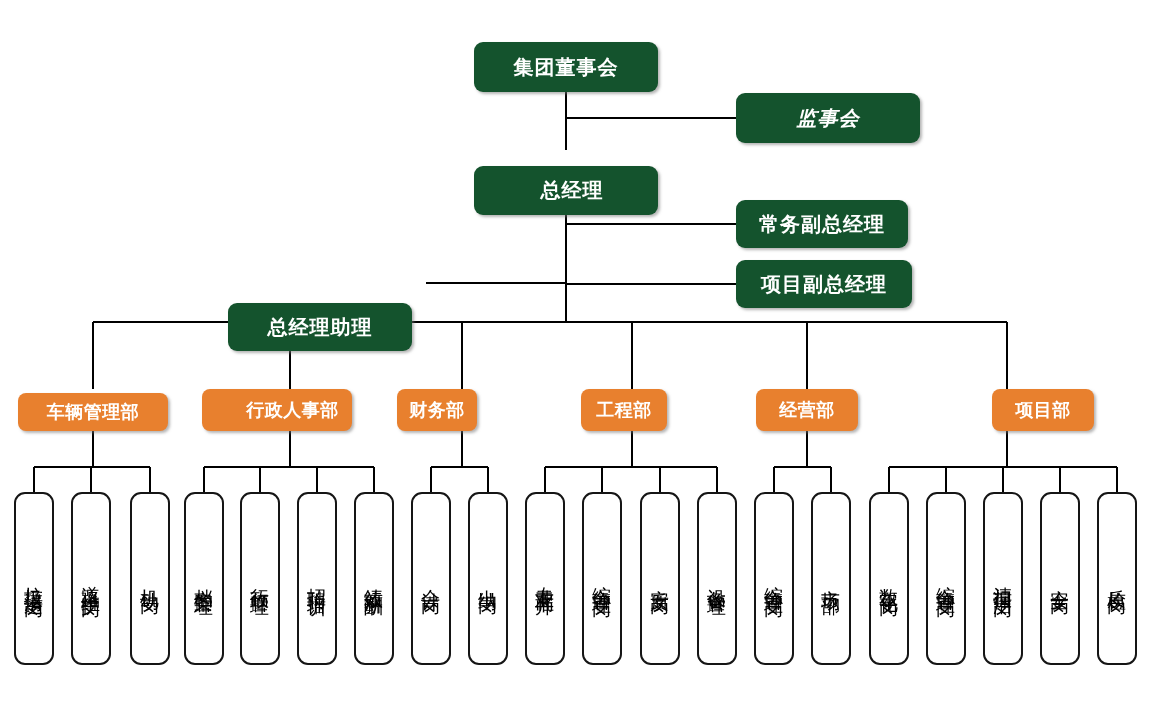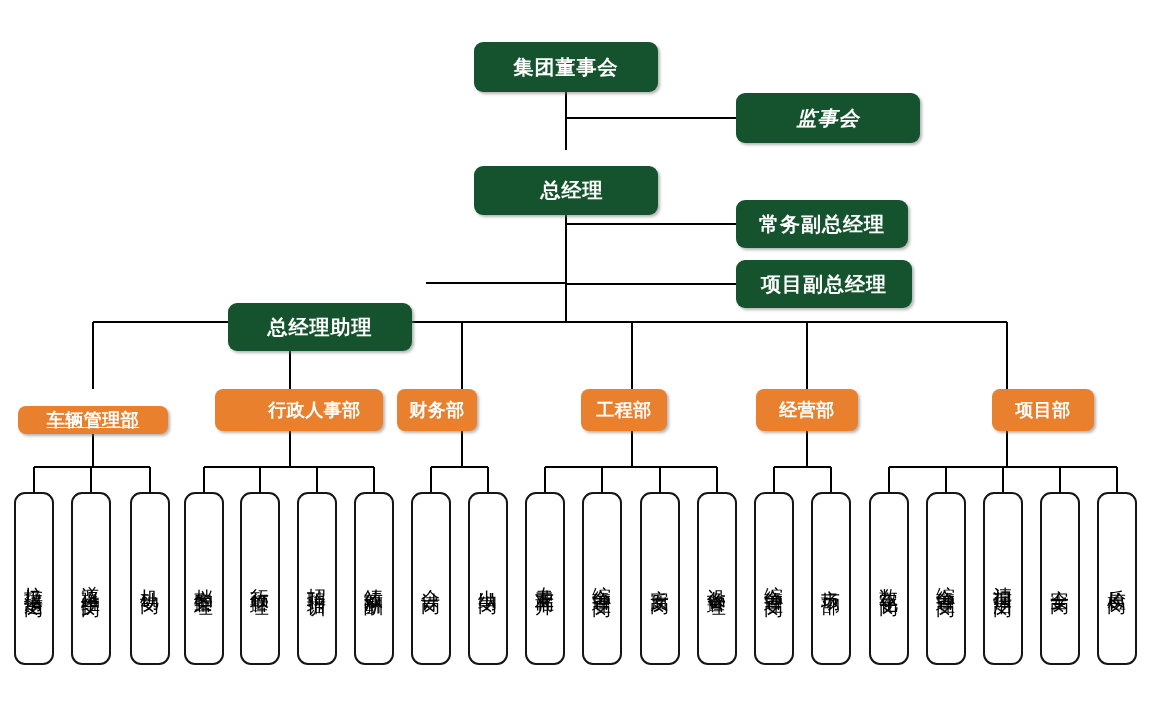--- a/index.html
+++ b/index.html
@@ -139,33 +139,33 @@
       </div>
       <div class="node node-blue" style="left: 736px; top: 200px; width: 172px; height: 48px;">
         <span>常务副总经理</span>
       </div>
       <div class="node node-blue" style="left: 228px; top: 259px; width: 184px; height: 48px; margin-top: 44px;">
         <span>总经理助理</span>
       </div>
       <div class="node node-blue" style="left: 736px; top: 260px; width: 176px; height: 48px;">
         <span>项目副总经理</span>
       </div>
-      <div class="node node-orange" style="left: 18px; top: 406px; width: 150px; height: 28px; text-decoration: underline;">
+      <div class="node node-orange" style="left: 18px; top: 393px; width: 150px; height: 38px;">
         <span>车辆管理部</span>
       </div>
       <div class="node node-leaf" style="left: 14px; top: 492px; width: 40px; height: 173px;">
         <span>垃圾清运岗</span>
       </div>
       <div class="node node-leaf" style="left: 71px; top: 492px; width: 40px; height: 173px;">
         <span>道路维护岗</span>
       </div>
       <div class="node node-leaf" style="left: 130px; top: 492px; width: 40px; height: 173px;">
         <span>机动岗</span>
       </div>
-      <div class="node node-orange" style="left: 215px; top: 389px; width: 168px; height: 42px; padding-left: 31px;">
+      <div class="node node-orange" style="left: 202px; top: 389px; width: 150px; height: 42px; padding-left: 31px;">
         <span>行政人事部</span>
       </div>
       <div class="node node-leaf" style="left: 184px; top: 492px; width: 40px; height: 173px;">
         <span>档案管理</span>
       </div>
       <div class="node node-leaf" style="left: 240px; top: 492px; width: 40px; height: 173px;">
         <span>行政管理</span>
       </div>
       <div class="node node-leaf" style="left: 297px; top: 492px; width: 40px; height: 173px;">
         <span>招聘培训</span>

